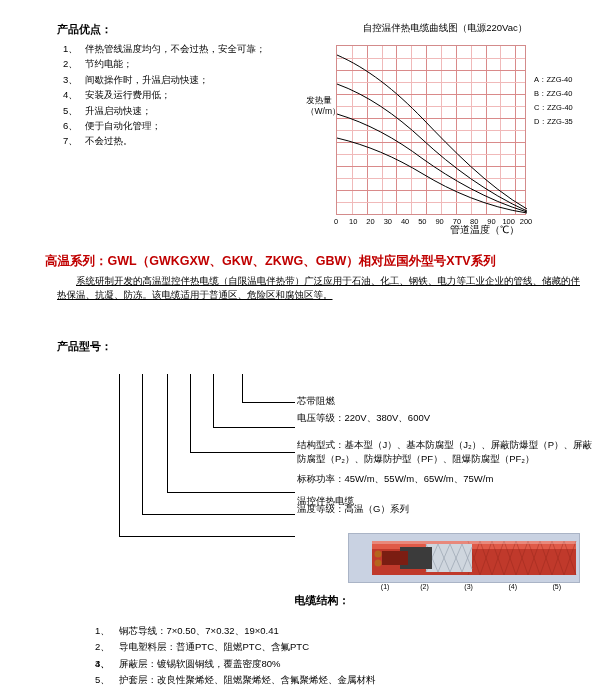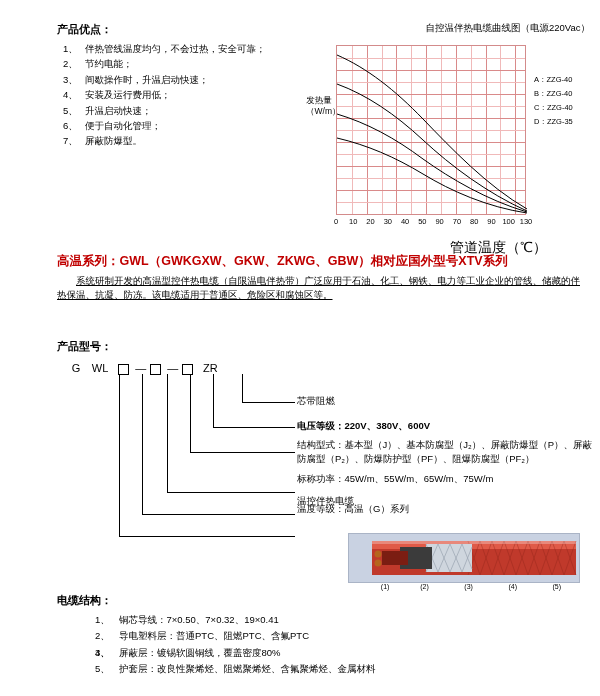--- a/index.html
+++ b/index.html
@@ -72,21 +72,21 @@
   }
 
   
   #chart-panel {
     position: absolute;
     left: 300px;
     top: 22px;
     width: 290px;
   }
   #chart-title {
-    text-align: right;
+    text-align: center;
     font-size: 9.5px;
     margin-bottom: 4px;
   }
   #chart-area {
     position: relative;
     width: 288px;
     height: 212px;
   }
   #plot {
     position: absolute;
@@ -111,22 +111,22 @@
     left: 6px;
     top: 56px;
     width: 26px;
     font-size: 8.5px;
     text-align: center;
     line-height: 1.25;
   }
   .xlabel {
     position: absolute;
     left: 150px;
-    top: 200px;
-    font-size: 14px;
+    top: 184px;
+    font-size: 10px;
     white-space: nowrap;
   }
   .xticks {
     position: absolute;
     left: 36px;
     top: 178px;
     width: 190px;
     height: 12px;
   }
   .xticks span {
@@ -139,21 +139,21 @@
     left: 234px;
     top: 34px;
     font-size: 7.5px;
     line-height: 1.85;
   }
   .legend div { white-space: nowrap; }
 
   
   #hi-temp-title {
     position: absolute;
-    left: 57px;
+    left: 45px;
     top: 253px;
     width: 520px;
   }
   #hi-temp-desc {
     position: absolute;
     left: 57px;
     top: 274px;
     width: 523px;
     text-indent: 19px;
     text-align: justify;
@@ -244,21 +244,21 @@
     transform: translateX(-50%);
   }
 
   
   #structure {
     position: absolute;
     left: 57px;
     top: 593px;
     width: 530px;
   }
-  #structure .hd { margin-bottom: 4px; }
+  #structure .hd { margin-bottom: 15px; text-align: center; }
   #structure ol {
     margin: 0;
     padding: 0;
     list-style: none;
   }
   #structure li {
     font-size: 9.5px;
     line-height: 1.72;
     padding-left: 62px;
     position: relative;
@@ -297,21 +297,21 @@
       <li>
         <span class="num">5、</span>
         <span>升温启动快速；</span>
       </li>
       <li>
         <span class="num">6、</span>
         <span>便于自动化管理；</span>
       </li>
       <li>
         <span class="num">7、</span>
-        <span>屏蔽防爆型。</span>
+        <span>不会过热。</span>
       </li>
     </ol>
   </div>
 
   <div id="chart-panel">
     <div id="chart-title">自控温伴热电缆曲线图（电源220Vac）</div>
     <div id="chart-area">
       <div class="ylabel">发热量（W/m）</div>
       <div id="plot">
 
@@ -356,55 +356,45 @@
         <span style="left:9.09%">10</span>
         <span style="left:18.18%">20</span>
         <span style="left:27.27%">30</span>
         <span style="left:36.36%">40</span>
         <span style="left:45.45%">50</span>
         <span style="left:54.54%">90</span>
         <span style="left:63.63%">70</span>
         <span style="left:72.72%">80</span>
         <span style="left:81.81%">90</span>
         <span style="left:90.9%">100</span>
-        <span style="left:100%">130</span>
+        <span style="left:100%">200</span>
       </div>
       <div class="xlabel">管道温度（℃）</div>
       <div class="legend">
         <div>A：ZZG-40</div>
         <div>B：ZZG-40</div>
         <div>C：ZZG-40</div>
         <div>D：ZZG-35</div>
       </div>
     </div>
   </div>
 
   <div id="hi-temp-title" class="red-title">高温系列：GWL（GWKGXW、GKW、ZKWG、GBW）相对应国外型号XTV系列</div>
   <div id="hi-temp-desc" class="body-text">系统研制开发的高温型控伴热电缆（自限温电伴热带）广泛应用于石油、化工、钢铁、电力等工业企业的管线、储藏的伴热保温、抗凝、防冻。该电缆适用于普通区、危险区和腐蚀区等。</div>
 
   <div id="model-title" class="sec-title">产品型号：</div>
 
   <div id="model-diagram">
 
-    <div class="code-row">
-      <span class="ch" style="width:18px">G</span>
-      <span class="ch" style="width:24px">WL</span>
-      <span class="code-box"></span>
-      <span class="dash">—</span>
-      <span class="code-box"></span>
-      <span class="dash">—</span>
-      <span class="code-box"></span>
-      <span class="ch" style="width:22px">ZR</span>
-    </div>
 
     <div class="leader" style="left:185px; top:12px; width:52px; height:28px;"></div>
     <div class="leader-label" style="left:240px; top:32px;">芯带阻燃</div>
 
     <div class="leader" style="left:156px; top:12px; width:81px; height:53px;"></div>
-    <div class="leader-label" style="left:240px; top:57px;font-weight:bold;">电压等级：220V、380V、600V</div>
+    <div class="leader-label" style="left:240px; top:49px;">电压等级：220V、380V、600V</div>
 
     <div class="leader" style="left:133px; top:12px; width:104px; height:78px;"></div>
     <div class="leader-label wrap" style="left:240px; top:76px;">结构型式：基本型（J）、基本防腐型（J₂）、屏蔽防爆型（P）、屏蔽防腐型（P₂）、防爆防护型（PF）、阻爆防腐型（PF₂）</div>
 
     <div class="leader" style="left:110px; top:12px; width:127px; height:118px;"></div>
     <div class="leader-label" style="left:240px; top:110px;">标称功率：45W/m、55W/m、65W/m、75W/m</div>
 
     <div class="leader" style="left:85px; top:12px; width:152px; height:140px;"></div>
     <div class="leader-label" style="left:240px; top:132px;">温控伴热电缆</div>
 

